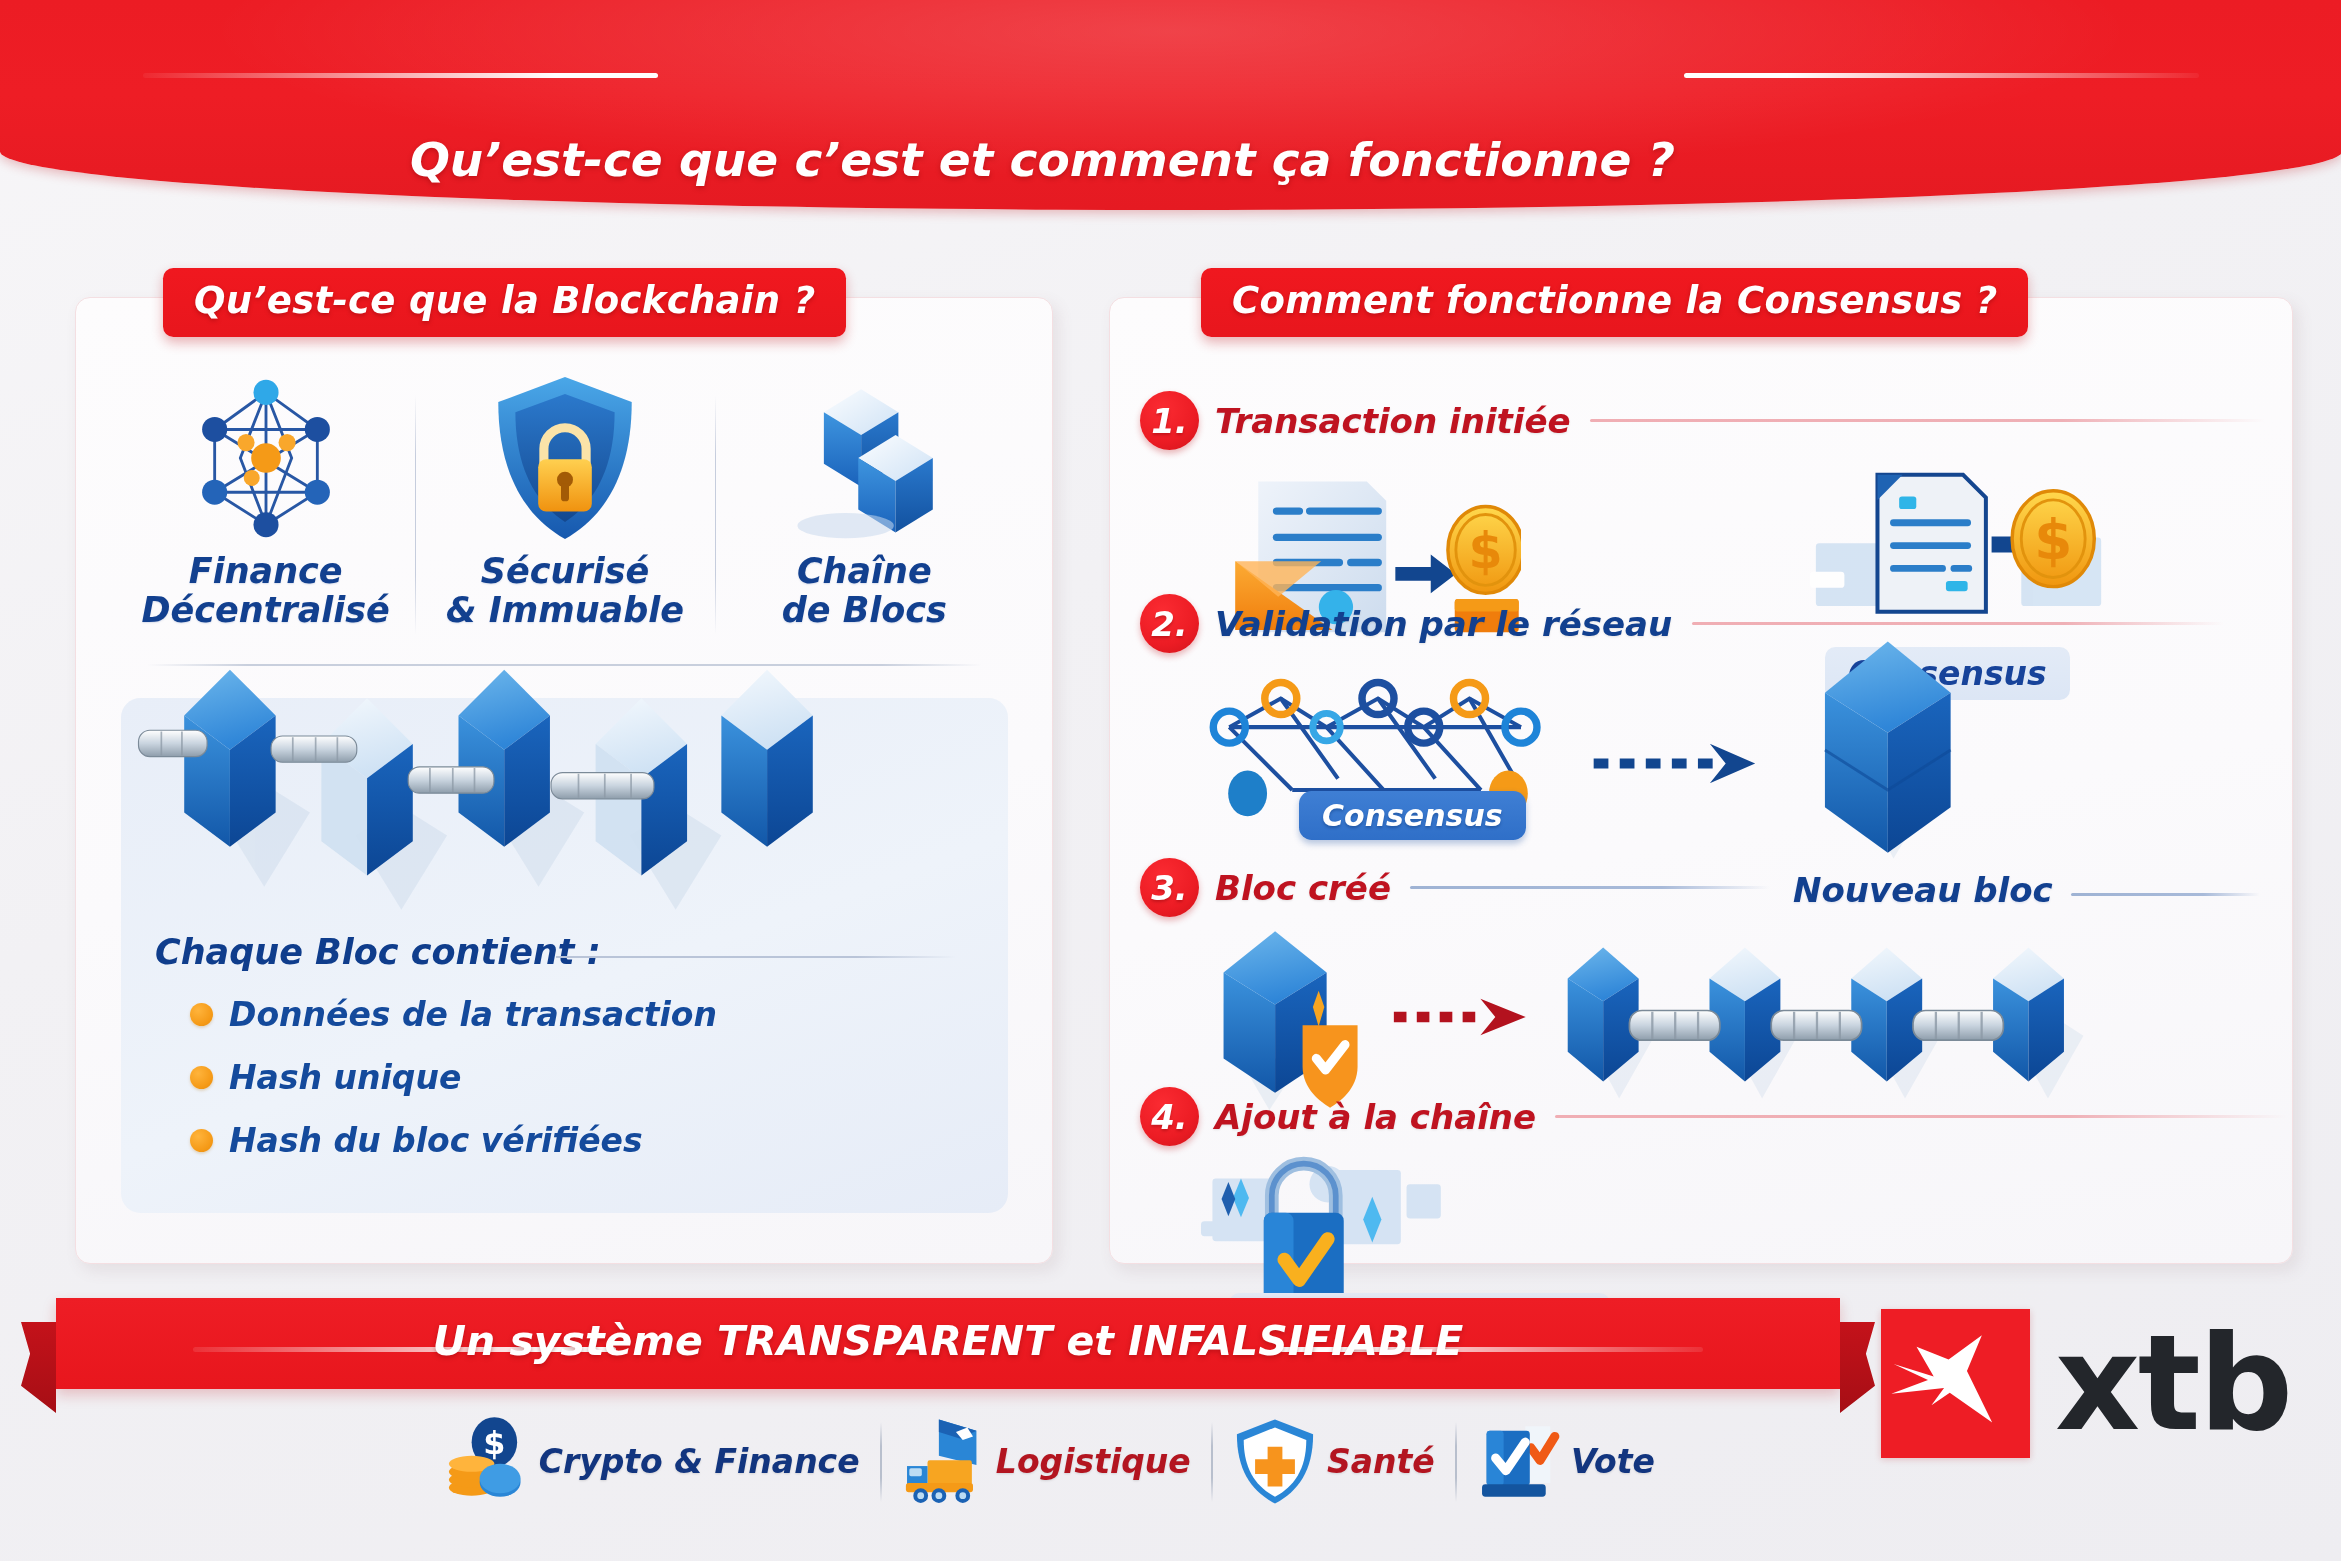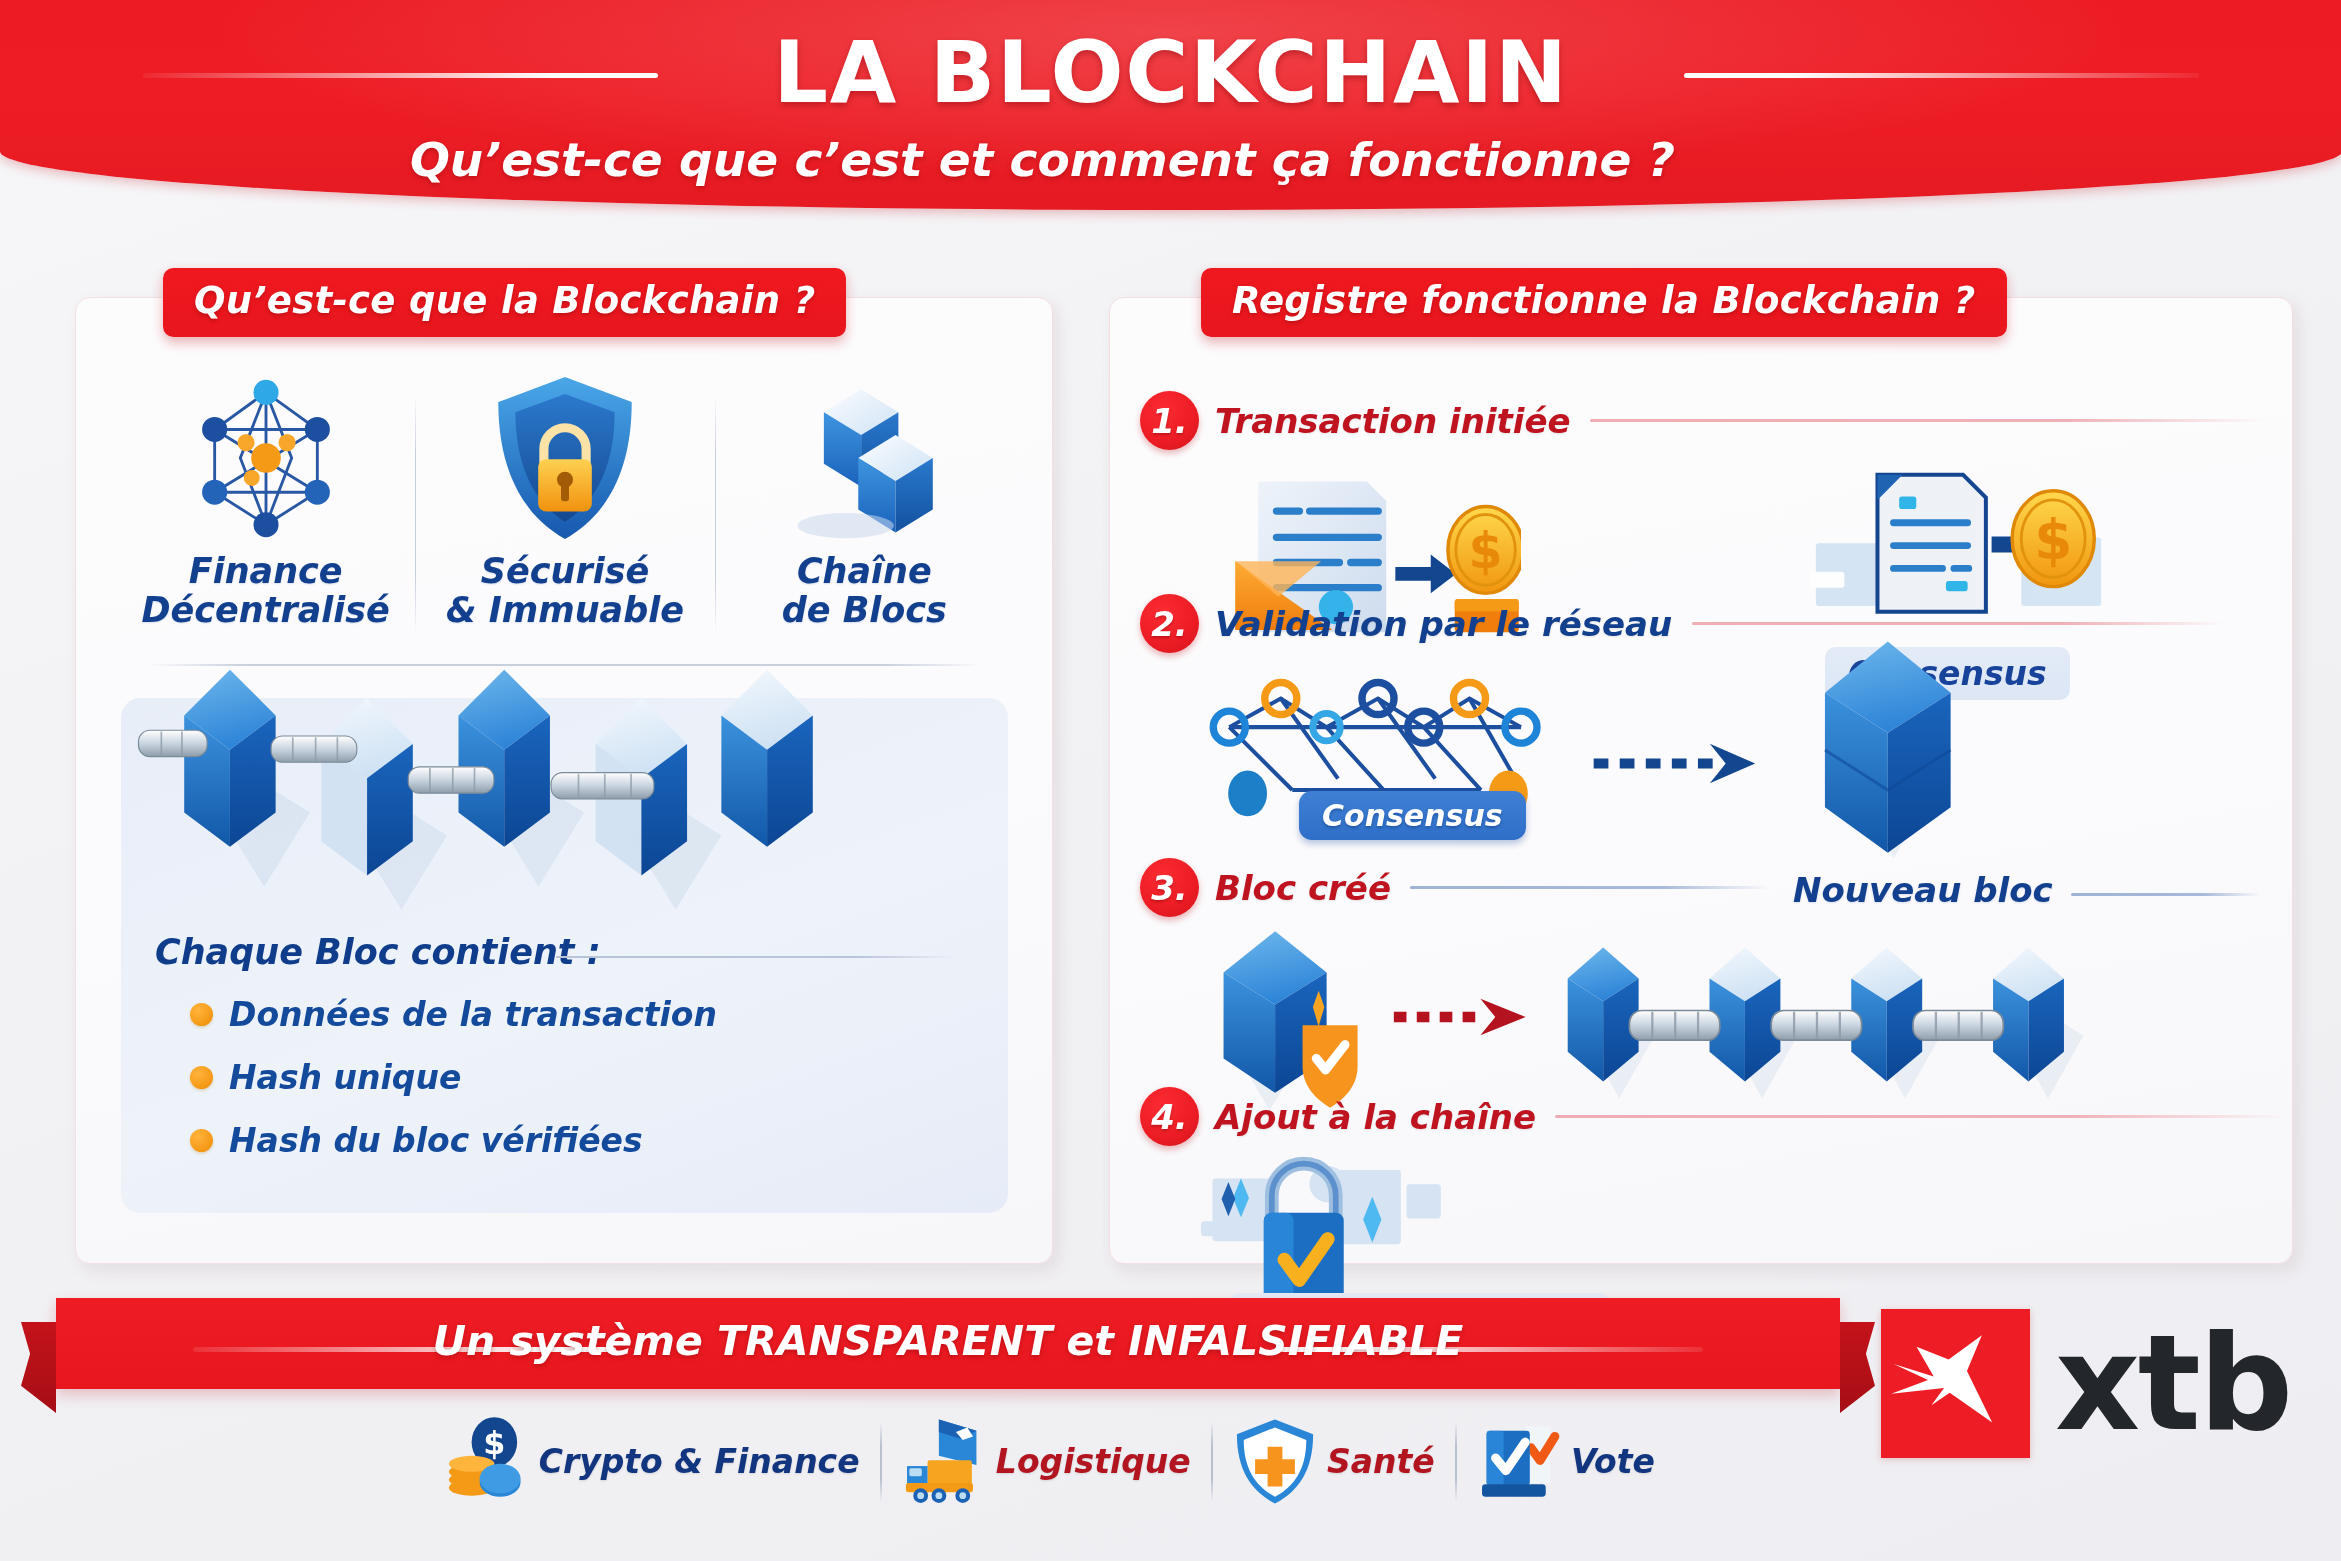--- a/index.html
+++ b/index.html
@@ -219,21 +219,20 @@
     font-family:"DejaVu Sans", sans-serif; line-height: .82; letter-spacing: -2.3px;
   }
 </style>
 </head>
 <body>
 
 <div class="top-banner">
   <div class="sheen"></div>
   <div class="title-rule left"></div>
   <div class="title-rule right"></div>
-  <div class="main-title">LA BLOCKCHAIN</div>
   <div class="sub-title">Qu’est-ce que c’est et comment ça fonctionne ?</div>
 </div>
 
 <div class="panel panel-left">
 
   <div class="panel-header">Qu’est-ce que la Blockchain ?</div>
 
   <div class="features">
 
     <div class="feature">
@@ -434,21 +433,21 @@
       <div class="bullet">
         <span class="dot"></span>
         <span class="btxt">Hash du bloc vérifiées</span>
       </div>
     </div>
   </div>
 </div>
 
 <div class="panel panel-right">
 
-  <div class="panel-header">Registre fonctionne la Blockchain ?</div>
+  <div class="panel-header">Comment fonctionne la Consensus ?</div>
 
   <div class="step-head" style="left:30px; top:93px;">
     <div class="step-badge">1.</div>
     <div class="step-label red">Transaction initiée</div>
     <div class="step-rule red" style="width:675px;"></div>
   </div>
 
   <div style="position:absolute; left:114px; top:166px;">
     <svg width="297" height="189" viewBox="0 0 520 330">
       <defs>

